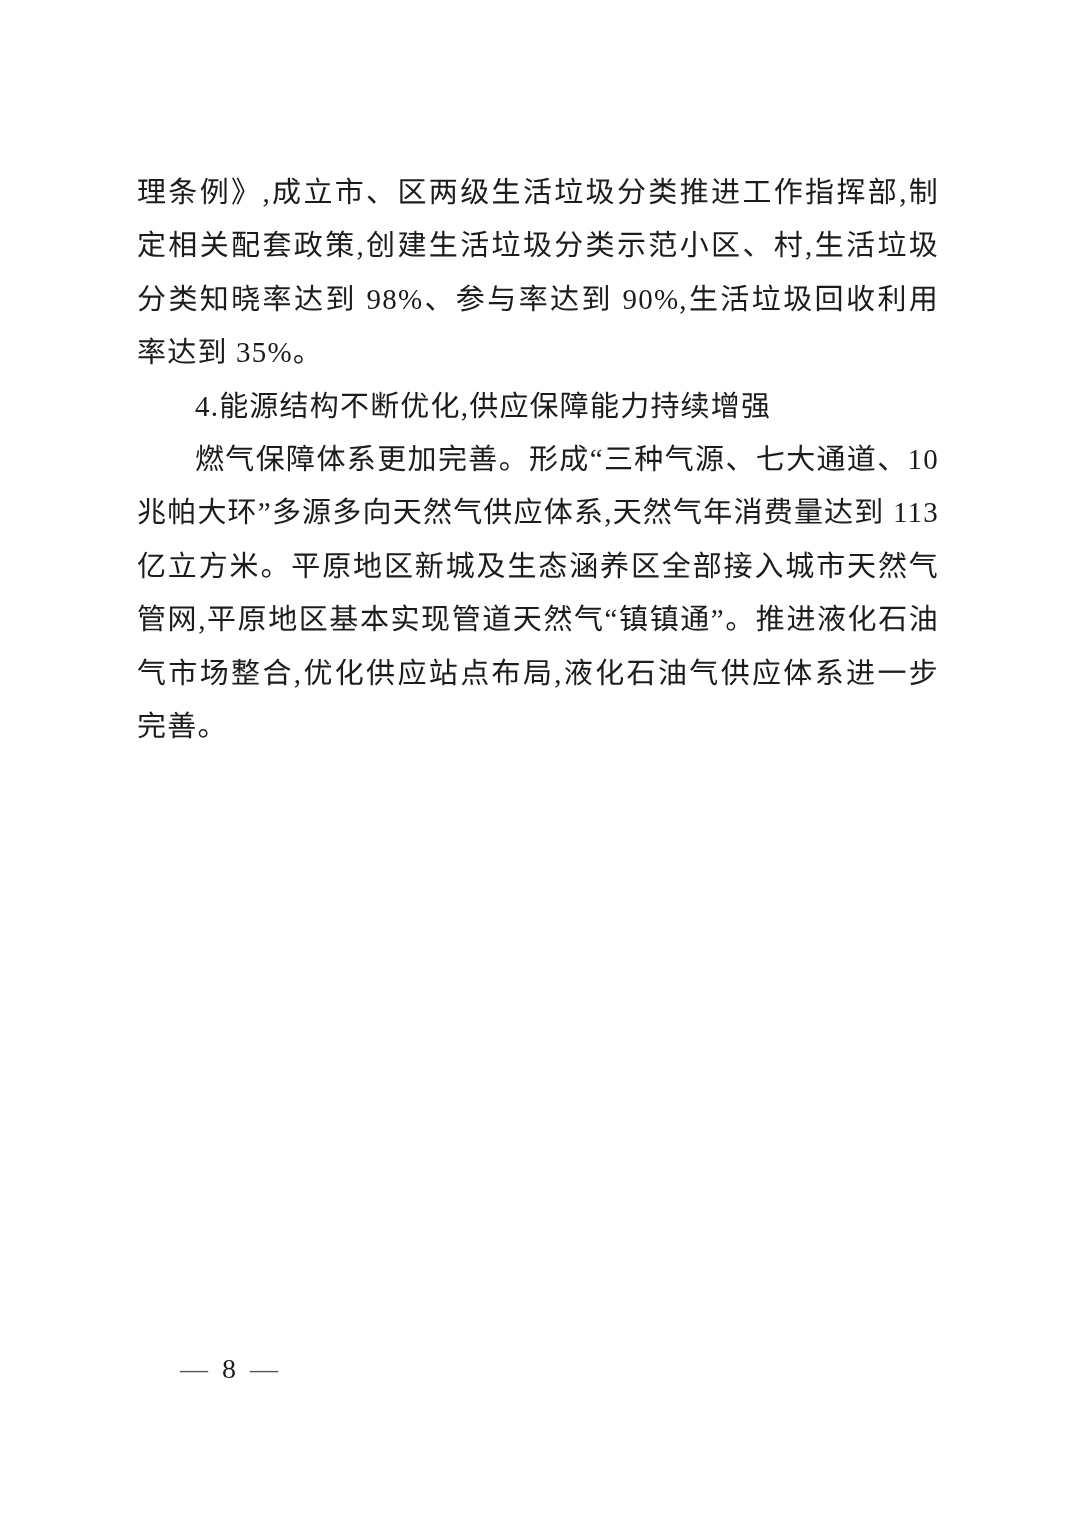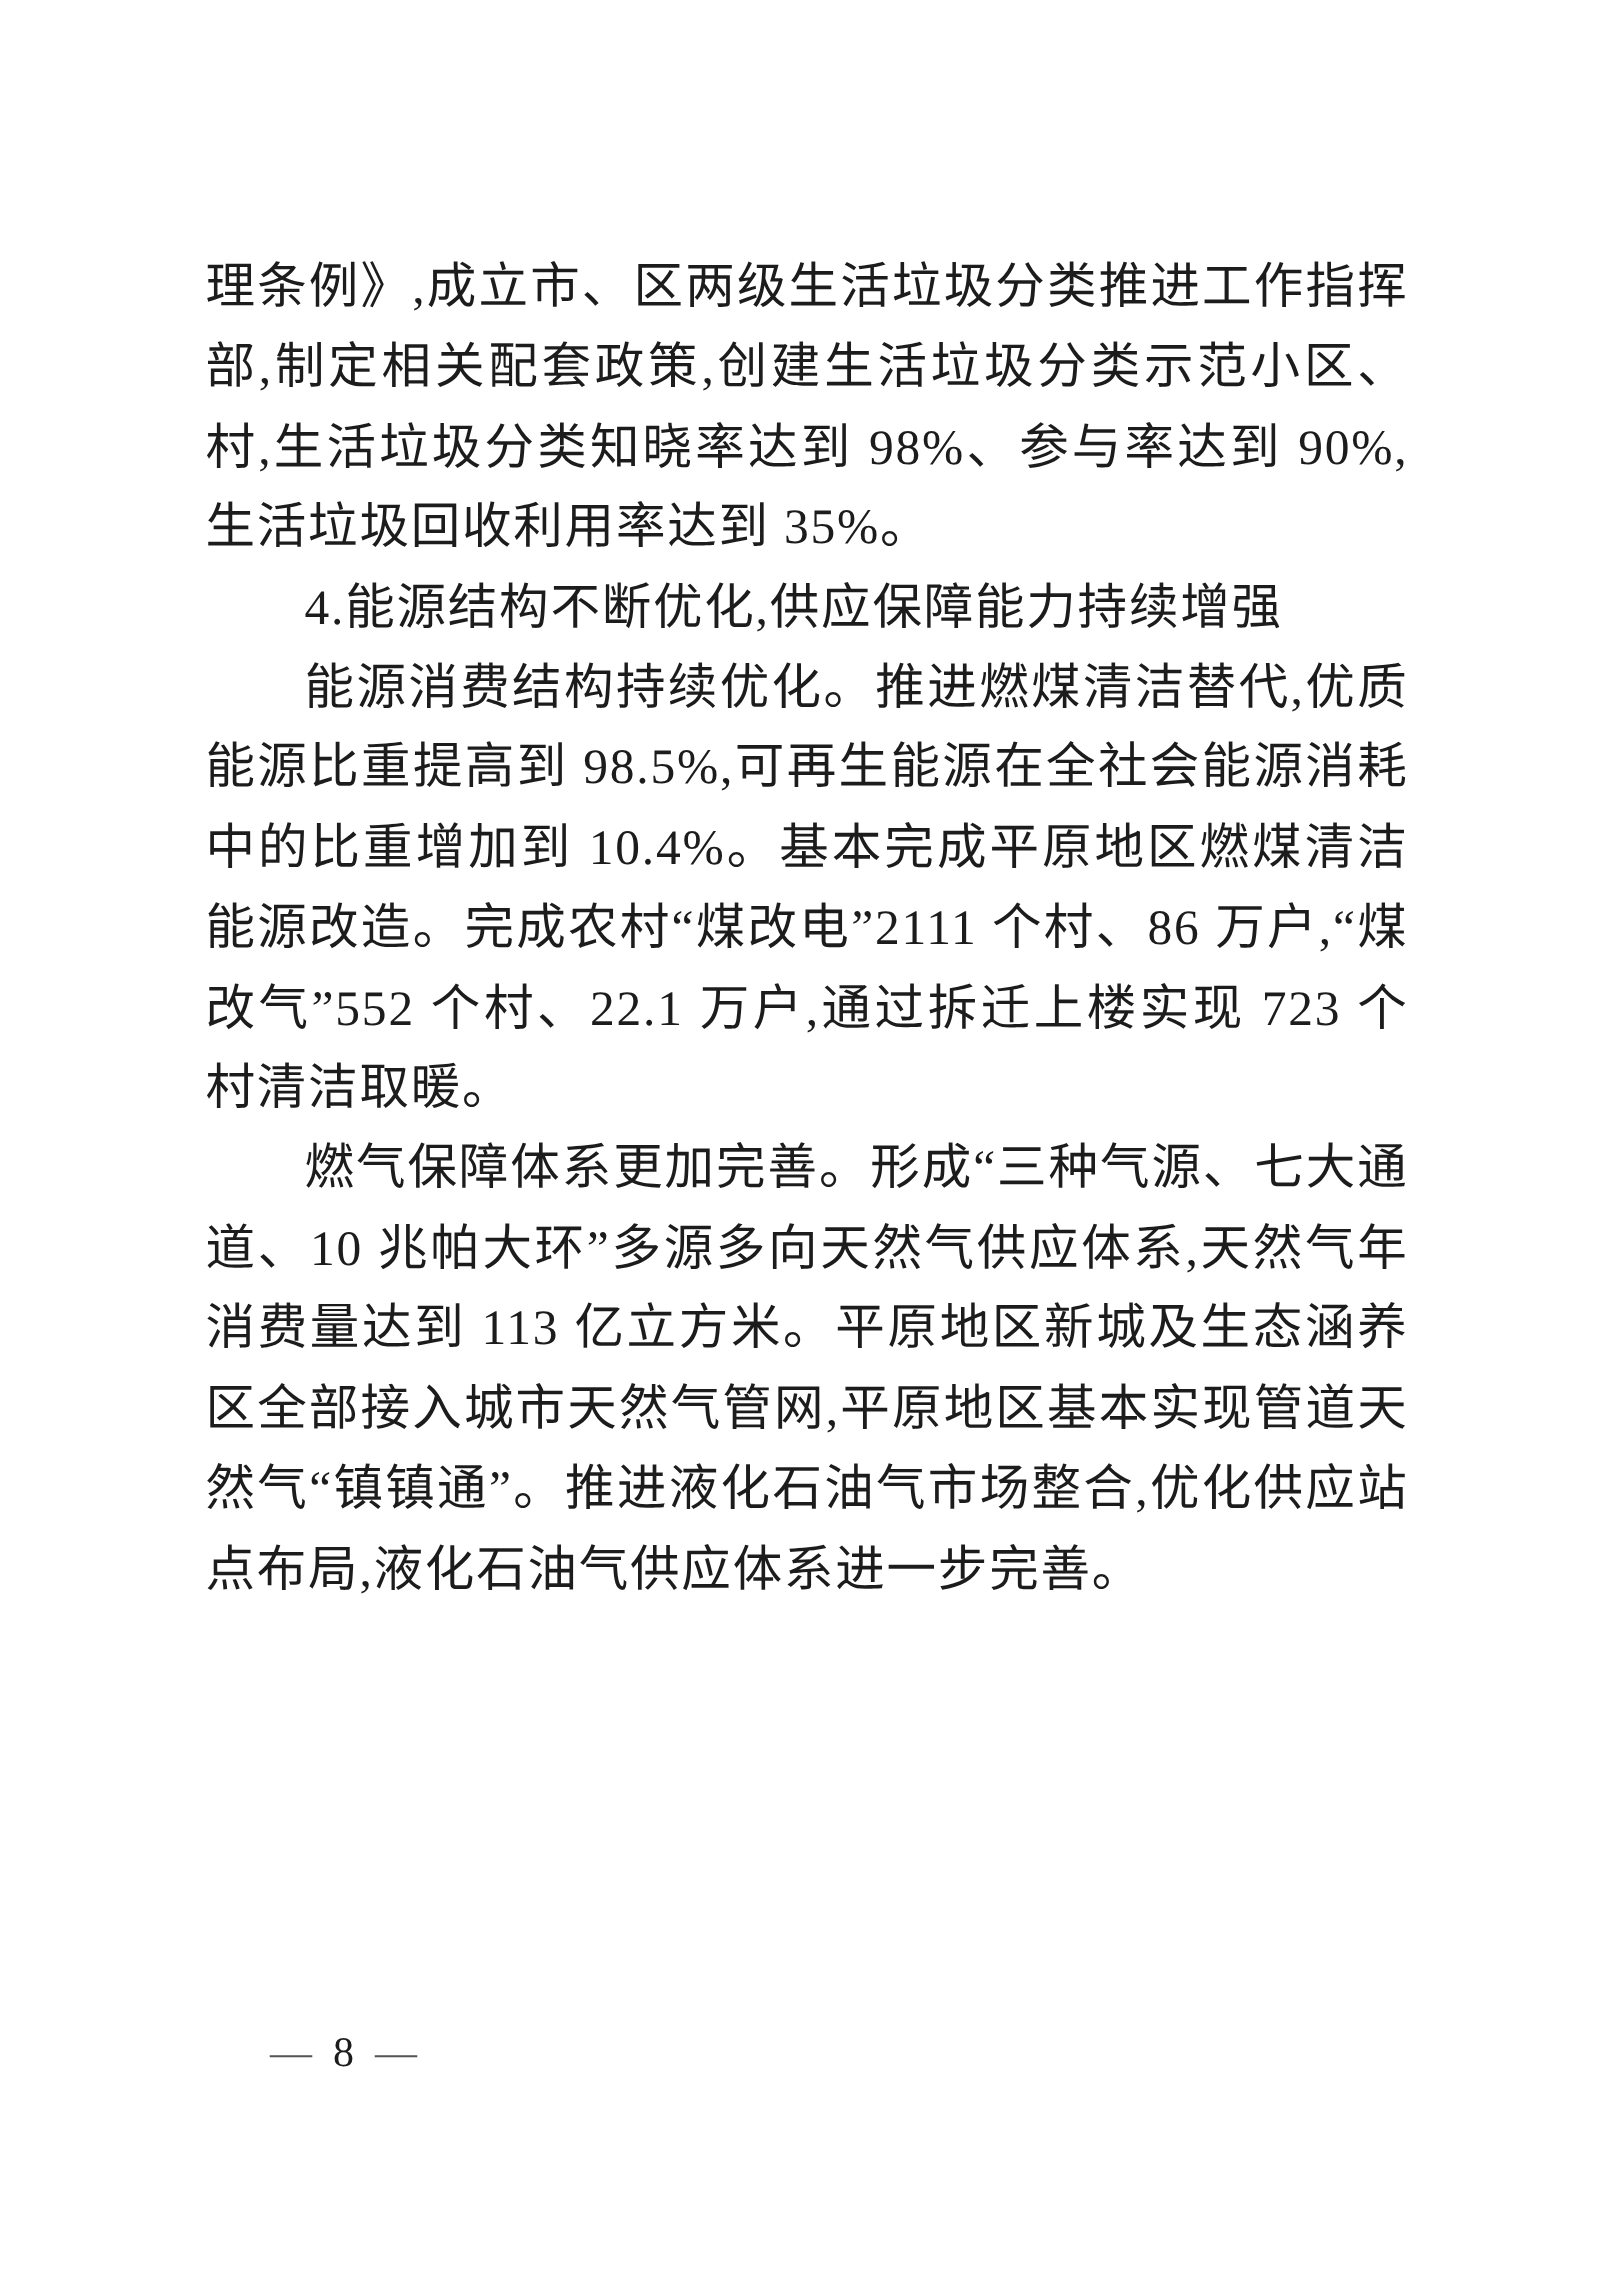--- a/index.html
+++ b/index.html
@@ -17,21 +17,21 @@
     font-family: "Liberation Serif", "DejaVu Serif", serif;
   }
   .text-block {
     position: absolute;
     left: 137px;
     top: 166px;
     width: 802px;
   }
   .para {
     margin: 0;
-    font-size: 33px;
+    font-size: 29px;
     line-height: 53.4px;
     color: #1c1c1c;
     text-align: justify;
     text-justify: inter-ideograph;
     letter-spacing: 1.2px;
     font-weight: 400;
   }
   .para.indent {
     text-indent: 2em;
   }
@@ -54,21 +54,20 @@
   }
 </style>
 </head>
 <body>
 
 <div class="page">
 
   <div class="text-block">
     <p class="para">理条例》,成立市、区两级生活垃圾分类推进工作指挥部,制定相关配套政策,创建生活垃圾分类示范小区、村,生活垃圾分类知晓率达到 98%、参与率达到 90%,生活垃圾回收利用率达到 35%。</p>
     <p class="para indent">4.能源结构不断优化,供应保障能力持续增强</p>
-    <p class="para indent">能源消费结构持续优化。推进燃煤清洁替代,优质能源比重提高到 98.5%,可再生能源在全社会能源消耗中的比重增加到 10.4%。基本完成平原地区燃煤清洁能源改造。完成农村“煤改电”2111 个村、86 万户,“煤改气”552 个村、22.1 万户,通过拆迁上楼实现 723 个村清洁取暖。</p>
     <p class="para indent">燃气保障体系更加完善。形成“三种气源、七大通道、10 兆帕大环”多源多向天然气供应体系,天然气年消费量达到 113 亿立方米。平原地区新城及生态涵养区全部接入城市天然气管网,平原地区基本实现管道天然气“镇镇通”。推进液化石油气市场整合,优化供应站点布局,液化石油气供应体系进一步完善。</p>
   </div>
 
   <div class="page-footer">
     <span class="dash">—</span><span class="num">8</span><span class="dash">—</span>
   </div>
 
 </div>
 
 </body></html>

